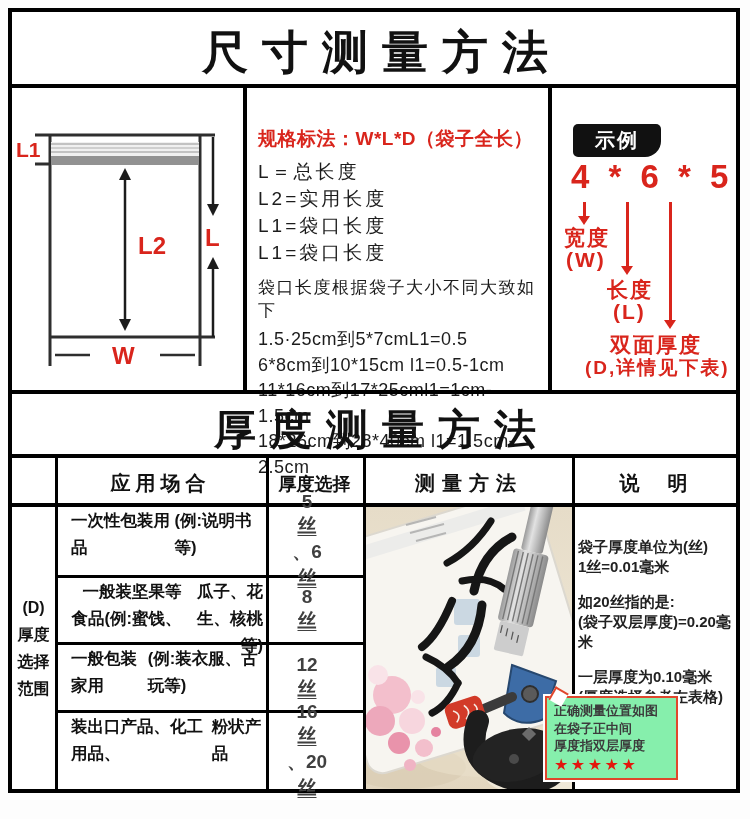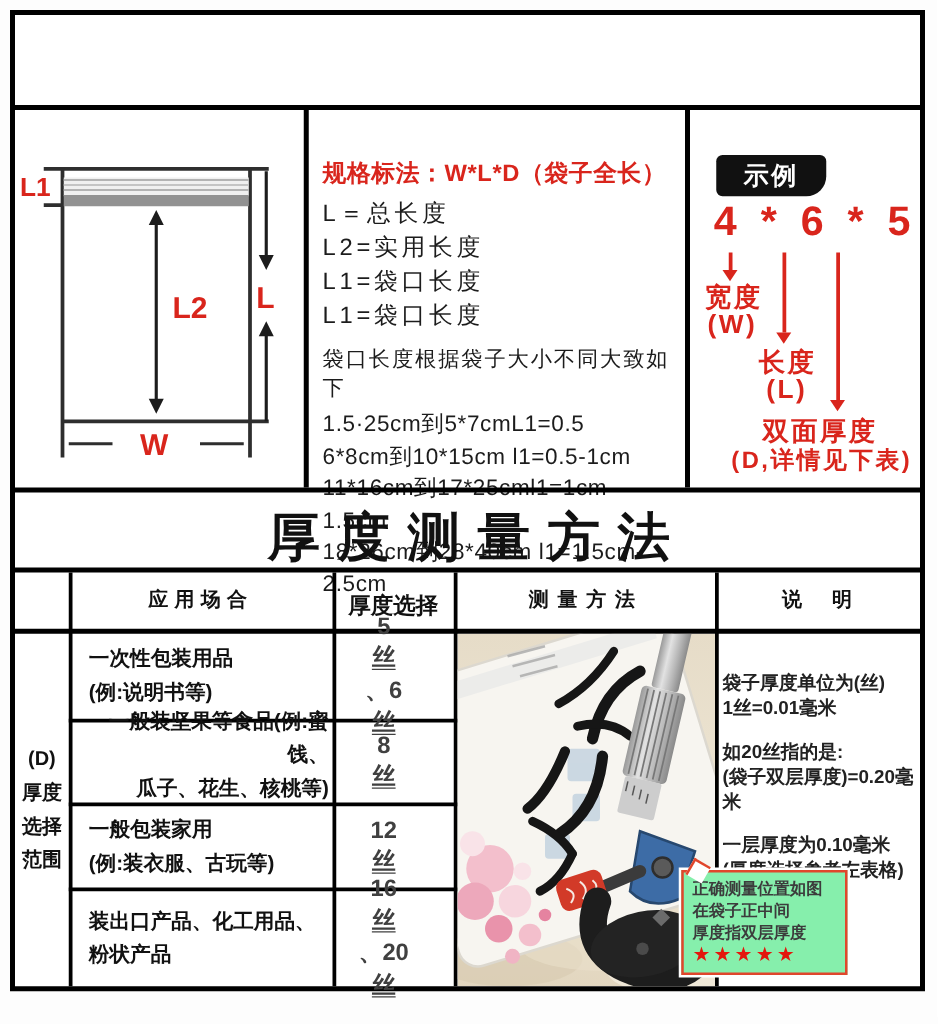--- a/index.html
+++ b/index.html
@@ -32,26 +32,26 @@
     font-size:20px; font-weight:bold; padding:3px 22px; border-radius:5px 5px 16px 5px; letter-spacing:2px;}
   .formula { position:absolute; left:571px; top:158px; color:#d9251c;
     font-size:33px; font-weight:bold; letter-spacing:5px; }
   .red-label { position:absolute; color:#d9251c; font-weight:bold; font-size:21px; letter-spacing:2px; }
   .arr { position:absolute; width:12px; }
   .arr .line { margin:0 auto; width:3px; background:#d9251c; }
   .arr .head { width:0; height:0; margin:0 auto;
     border-left:6px solid transparent; border-right:6px solid transparent; border-top:9px solid #d9251c; }
 
   
-  .th { position:absolute; font-weight:bold; font-size:16px; color:#111; text-align:center; }
+  .th { position:absolute; font-weight:bold; font-size:20px; color:#111; text-align:center; }
   .vert-head { position:absolute; left:12px; top:507px; width:43px; height:282px;
     display:flex; flex-direction:column; justify-content:center; align-items:center;
     font-weight:bold; font-size:16px; color:#111; line-height:27px; }
   .use-cell { position:absolute; left:58px; width:205px; padding-left:13px;
-    display:flex; flex-direction:column; justify-content:center;
+    display:flex; flex-direction:row; justify-content:center;
     font-weight:bold; font-size:16.5px; line-height:27px; color:#111; }
   .th-val { position:absolute; left:269px; width:76px; display:flex; align-items:center;
     justify-content:center; font-weight:bold; font-size:19px; color:#404040;flex-direction:column; }
   .th-val u { text-decoration:underline; text-underline-offset:3px; }
   .notes { position:absolute; left:578px; top:537px; width:156px;
     font-weight:bold; font-size:15px; line-height:20px; color:#222; }
   .notes .gap { height:15px; }
 
   .callout { position:absolute; left:545px; top:696px; width:133px;
     background:#86efac; border:2px solid #e0462c; padding:4px 7px 3px 7px; z-index:5;
@@ -64,20 +64,21 @@
 
   .photo { position:absolute; left:366px; top:507px; width:206px; height:282px; overflow:hidden; }
   .diagram { position:absolute; left:12px; top:94px; width:229px; height:296px; }
 </style>
 </head>
 <body>
 
 <div class="page">
   <div class="frame"></div>
 
+  <div id="title1" class="big-title">尺寸测量方法</div>
   <div class="hline" style="left:8px; top:84px; width:732px;"></div>
 
   <div class="vline" style="left:243px; top:88px; height:302px;"></div>
   <div class="vline" style="left:548px; top:88px; height:302px;"></div>
 
   <svg class="diagram" viewBox="0 0 229 296">
 
     <line x1="23" y1="41" x2="203" y2="41" stroke="#2e2e2e" stroke-width="3"></line>
     <line x1="38" y1="41" x2="38" y2="272" stroke="#2e2e2e" stroke-width="3"></line>
     <line x1="188" y1="41" x2="188" y2="272" stroke="#2e2e2e" stroke-width="3"></line>

